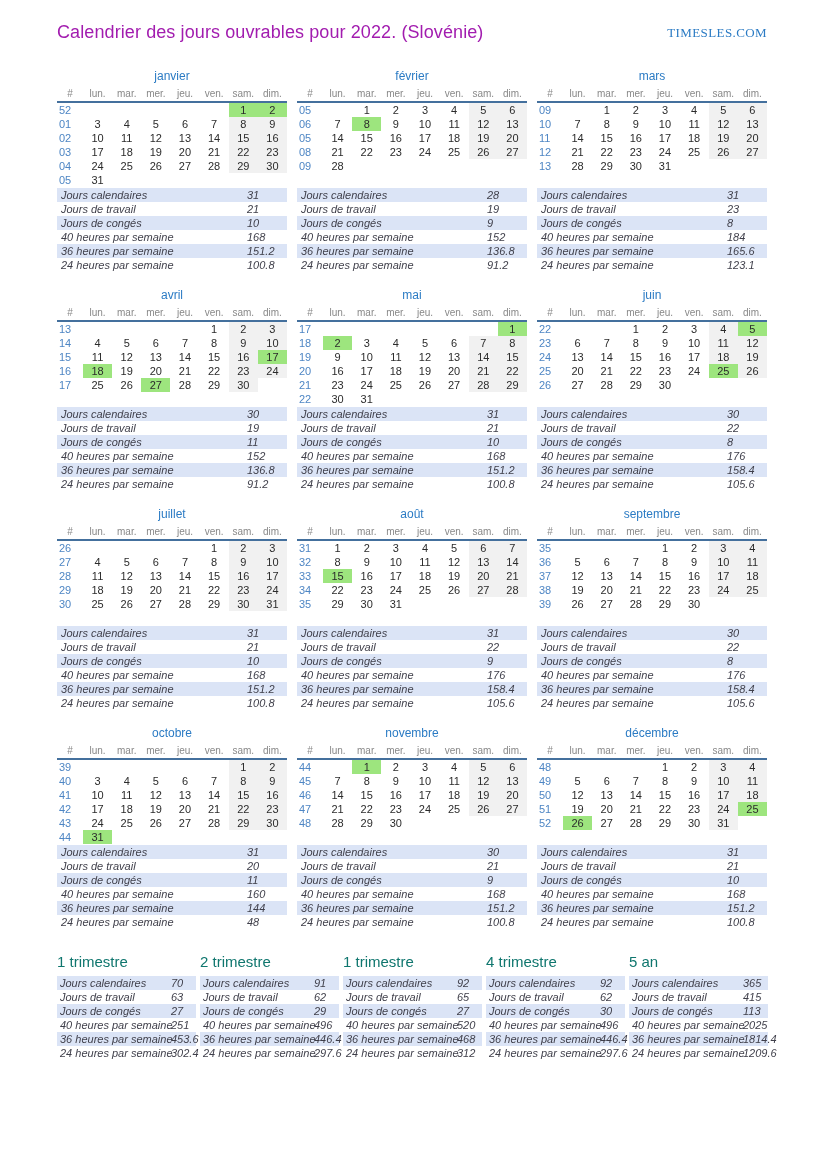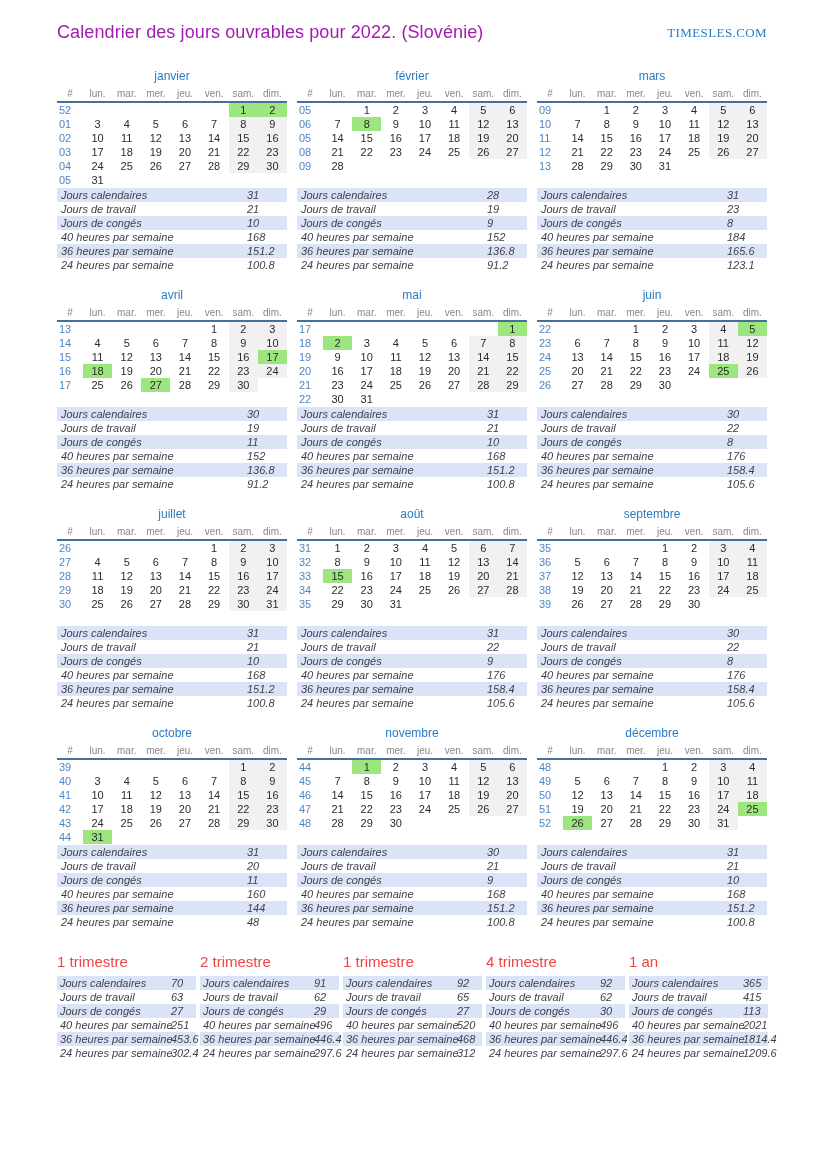--- a/index.html
+++ b/index.html
@@ -25,21 +25,21 @@
 
   
   .stats{width:100%;font-style:italic;}
   .srow{position:relative;height:14px;line-height:14px;font-size:11px;color:#3f3f4a;padding-left:4px;box-sizing:border-box;}
   .srow.alt{background:var(--row-blue,#dbe4f6);}
   .srow .val{position:absolute;left:190px;top:0;white-space:nowrap;}
 
   
   .summaries{display:flex;gap:4px;margin-top:24px;}
   .sum{width:139px;flex:0 0 auto;}
-  .sum-title{font-size:15px;font-weight:400;color:#ef4444;margin:0 0 6px;line-height:17px;}
+  .sum-title{font-size:15px;font-weight:400;color:#0f766e;margin:0 0 6px;line-height:17px;}
   .sum .srow{padding-left:3px;}
   .sum .srow .val{left:114px;}
 </style>
 </head>
 <body>
 
 <div class="page">
   <div class="hdr">
     <h1 class="title">Calendrier des jours ouvrables pour 2022. (Slovénie)</h1>
     <a class="brand">TIMESLES.COM</a>
@@ -1185,24 +1185,24 @@
         <div class="stats">
           <div class="srow alt"><span class="lbl">Jours calendaires</span><span class="val">92</span></div>
           <div class="srow"><span class="lbl">Jours de travail</span><span class="val">62</span></div>
           <div class="srow alt"><span class="lbl">Jours de congés</span><span class="val">30</span></div>
           <div class="srow"><span class="lbl">40 heures par semaine</span><span class="val">496</span></div>
           <div class="srow alt"><span class="lbl">36 heures par semaine</span><span class="val">446.4</span></div>
           <div class="srow"><span class="lbl">24 heures par semaine</span><span class="val">297.6</span></div>
         </div>
       </div>
       <div class="sum">
-        <div class="sum-title">1 an</div>
+        <div class="sum-title">5 an</div>
         <div class="stats">
           <div class="srow alt"><span class="lbl">Jours calendaires</span><span class="val">365</span></div>
           <div class="srow"><span class="lbl">Jours de travail</span><span class="val">415</span></div>
           <div class="srow alt"><span class="lbl">Jours de congés</span><span class="val">113</span></div>
-          <div class="srow"><span class="lbl">40 heures par semaine</span><span class="val">2021</span></div>
+          <div class="srow"><span class="lbl">40 heures par semaine</span><span class="val">2025</span></div>
           <div class="srow alt"><span class="lbl">36 heures par semaine</span><span class="val">1814.4</span></div>
           <div class="srow"><span class="lbl">24 heures par semaine</span><span class="val">1209.6</span></div>
         </div>
       </div>
     </div>
 </div>
 
 </body></html>

